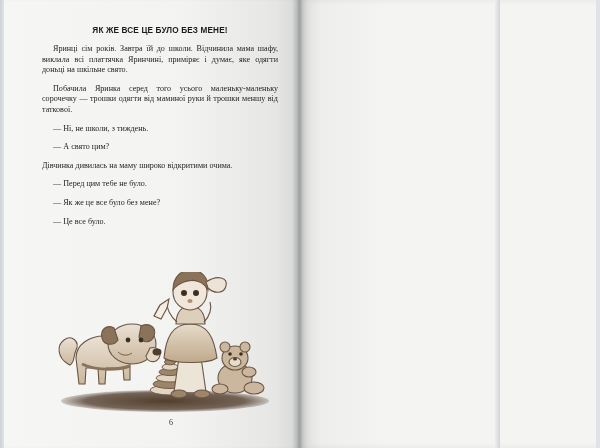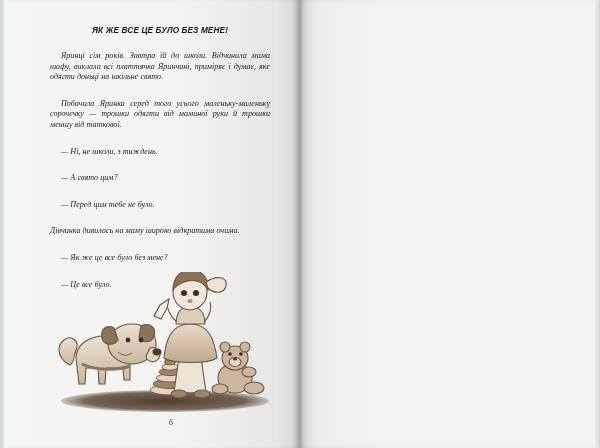--- a/index.html
+++ b/index.html
@@ -8,24 +8,23 @@
   }
   body {
     width: 600px;
     height: 448px;
     overflow: hidden;
     background: #dfe2e6;
     font-family: "Liberation Serif", serif;
   }
   .book {
     position: relative;
-    width: 600px;
+    width: 500px;
     height: 448px;
     background: linear-gradient(180deg,#e8eaed 0%, #e2e5e9 40%, #dadde2 100%);
-    font-style: italic;
   }
 
   
   .page {
     position: absolute;
     top: 0;
     height: 448px;
     background: #f2f2f0;
   }
   .page-left {
@@ -80,21 +79,21 @@
     letter-spacing: .15px;
     text-align: center;
     margin: 0 0 9px 0;
     color: #1b1b1b;
   }
   p.para {
     font-size: 8.1px;
     line-height: 10.6px;
     text-align: justify;
     text-indent: 11px;
-    margin: 16px;
+    margin: 8px;
     color: #1d1d1d;
     word-spacing: .1px;
   }
   p.para.noindent { text-indent: 0; }
   p.para.dash { text-indent: 11px; }
 
   .pageno {
     position: absolute;
     font-size: 8px;
     color: #3a3a3a;
@@ -121,22 +120,22 @@
   <div class="edge-left"></div>
 
   <div class="page page-left">
     <div class="col col-left">
       <h2 class="story-title">ЯК ЖЕ ВСЕ ЦЕ БУЛО БЕЗ МЕНЕ!</h2>
 
       <p class="para">Яринці сім років. Завтра їй до школи. Відчинила мама шафу, виклала всі платтячка Яринчині, приміряє і думає, яке одягти доньці на шкільне свято.</p>
       <p class="para">Побачила Яринка серед того усього маленьку-маленьку сорочечку — трошки одягти від маминої руки й трошки меншу від таткової.</p>
       <p class="para dash">— Ні, не школи, з тиждень.</p>
       <p class="para dash">— А свято цим?</p>
+      <p class="para noindent">Дівчинка дивилась на маму широко відкритими очима.</p>
       <p class="para dash">— Перед цим тебе не було.</p>
-      <p class="para noindent">Дівчинка дивилась на маму широко відкритими очима.</p>
       <p class="para dash">— Як же це все було без мене?</p>
       <p class="para dash">— Це все було.</p>
     </div>
 
     <div class="illus">
       <svg width="240" height="148" viewBox="0 0 240 148" xmlns="http://www.w3.org/2000/svg">
         <defs>
           <radialGradient id="gshade" cx="50%" cy="50%" r="55%">
             <stop offset="0%" stop-color="#4a3524" stop-opacity="0.95"></stop>
             <stop offset="70%" stop-color="#4a3524" stop-opacity="0.75"></stop>

